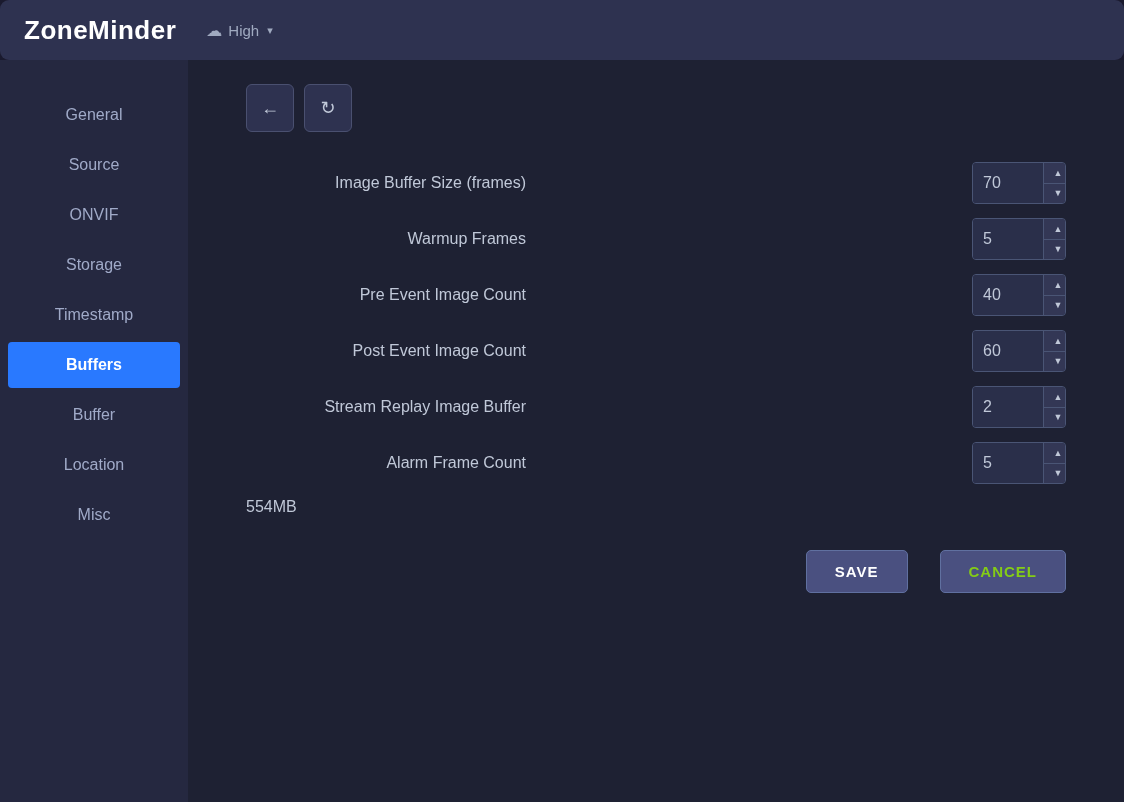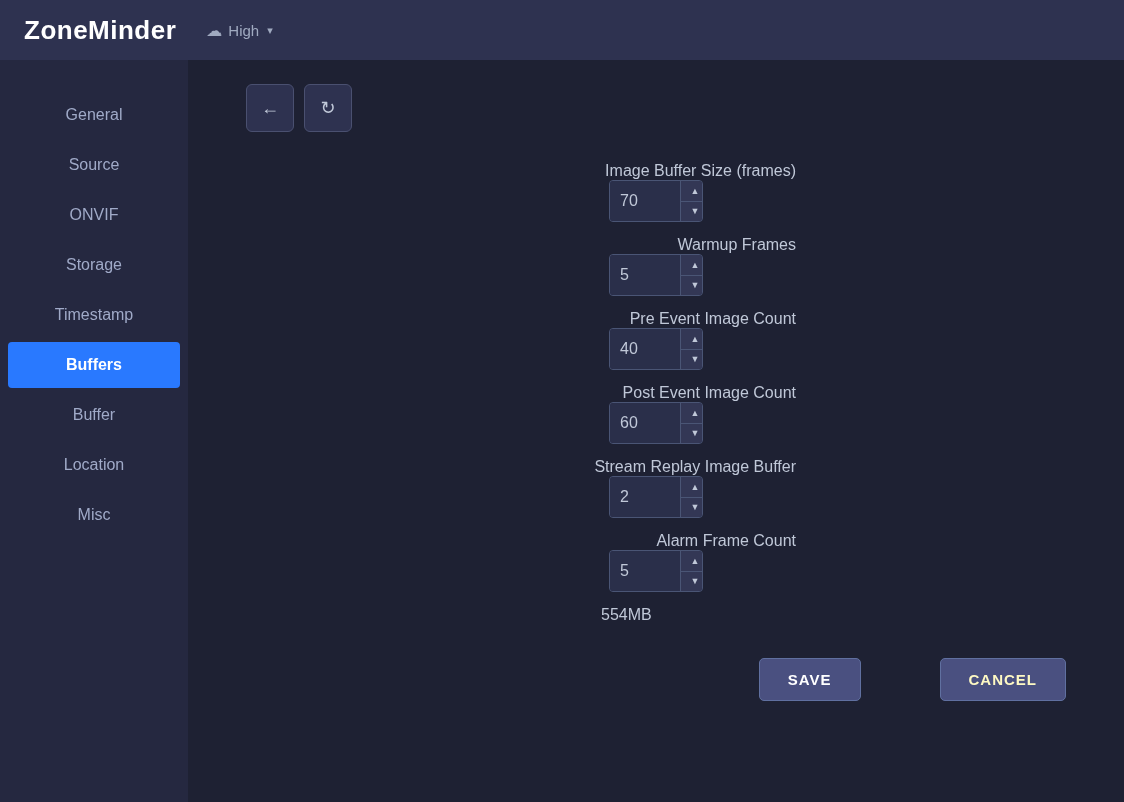--- a/index.html
+++ b/index.html
@@ -13,20 +13,21 @@
     }
 
     
     .topbar {
       background: #2e3250;
       padding: 14px 24px;
       display: flex;
       align-items: center;
       gap: 20px;
       height: 60px;
+      border-radius: 9px;
     }
     .app-title {
       font-size: 26px;
       font-weight: bold;
       color: #ffffff;
       letter-spacing: 0.5px;
     }
     .signal-menu {
       display: flex;
       align-items: center;
@@ -99,21 +100,21 @@
       color: #c0c8d8;
       font-size: 18px;
     }
 
     
     .form-row {
       display: flex;
       align-items: center;
       justify-content: space-between;
       margin-bottom: 14px;
-      flex-direction: column;
+      gap: 20px;
     }
     .form-label {
       color: #c0c8d8;
       font-size: 16px;
       text-align: right;
       min-width: 280px;
     }
     .form-static {
       color: #c0c8d8;
       font-size: 16px;
@@ -190,27 +191,26 @@
       font-size: 15px;
       font-weight: bold;
       padding: 12px 28px;
       cursor: pointer;
       letter-spacing: 1px;
     }
     .btn-cancel {
       background: #4a5080;
       border: 1px solid #6070a0;
       border-radius: 5px;
-      color: #fef9c3;
+      color: #84cc16;
       font-size: 15px;
       font-weight: bold;
       padding: 12px 28px;
       cursor: pointer;
       letter-spacing: 1px;
-      margin-left: 47px;
     }
 
     
     .form-container {
       display: flex;
       flex-direction: column;
       max-width: 820px;
       margin: 0 auto;
     }
 

